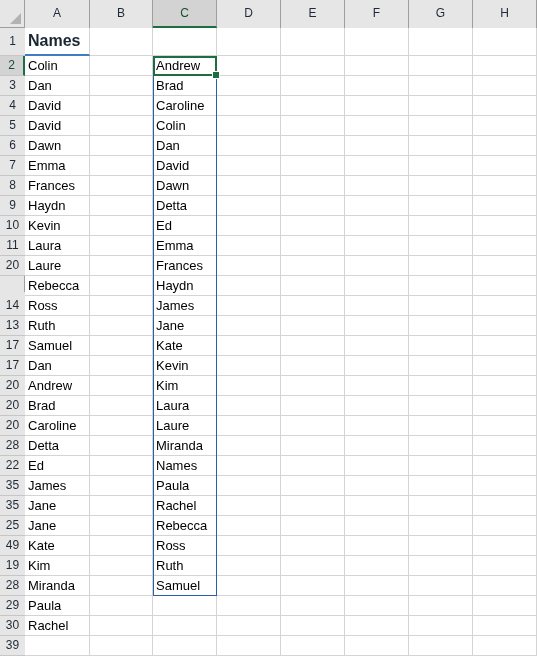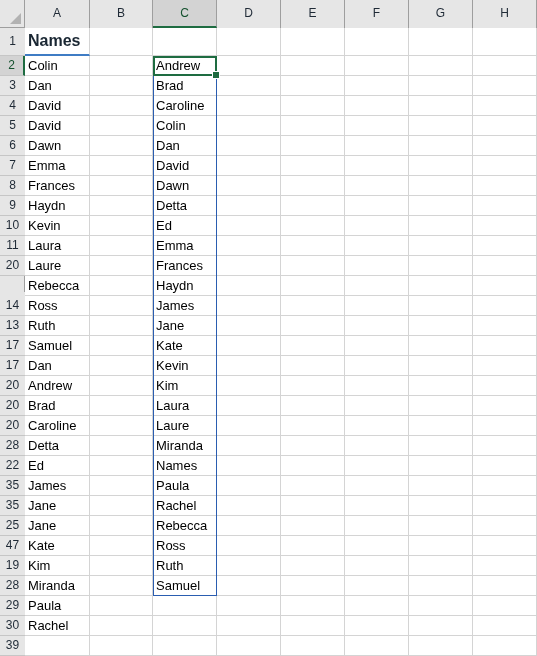--- a/index.html
+++ b/index.html
@@ -188,21 +188,21 @@
       <div class="rowhead" style="top: 336px; height: 20px; line-height: 19px;">17</div>
       <div class="rowhead" style="top: 356px; height: 20px; line-height: 19px;">17</div>
       <div class="rowhead" style="top: 376px; height: 20px; line-height: 19px;">20</div>
       <div class="rowhead" style="top: 396px; height: 20px; line-height: 19px;">20</div>
       <div class="rowhead" style="top: 416px; height: 20px; line-height: 19px;">20</div>
       <div class="rowhead" style="top: 436px; height: 20px; line-height: 19px;">28</div>
       <div class="rowhead" style="top: 456px; height: 20px; line-height: 19px;">22</div>
       <div class="rowhead" style="top: 476px; height: 20px; line-height: 19px;">35</div>
       <div class="rowhead" style="top: 496px; height: 20px; line-height: 19px;">35</div>
       <div class="rowhead" style="top: 516px; height: 20px; line-height: 19px;">25</div>
-      <div class="rowhead" style="top: 536px; height: 20px; line-height: 19px;">47</div>
+      <div class="rowhead" style="top: 536px; height: 20px; line-height: 19px;">49</div>
       <div class="rowhead" style="top: 556px; height: 20px; line-height: 19px;">19</div>
       <div class="rowhead" style="top: 576px; height: 20px; line-height: 19px;">28</div>
       <div class="rowhead" style="top: 596px; height: 20px; line-height: 19px;">29</div>
       <div class="rowhead" style="top: 616px; height: 20px; line-height: 19px;">30</div>
       <div class="rowhead" style="top: 636px; height: 20px; line-height: 19px;">39</div>
     </div>
 
   <div id="cells">
       <div class="cell" style="left: 25px; top: 28px; width: 65px; height: 28px;"></div>
       <div class="cell" style="left: 90px; top: 28px; width: 63px; height: 28px;"></div>

